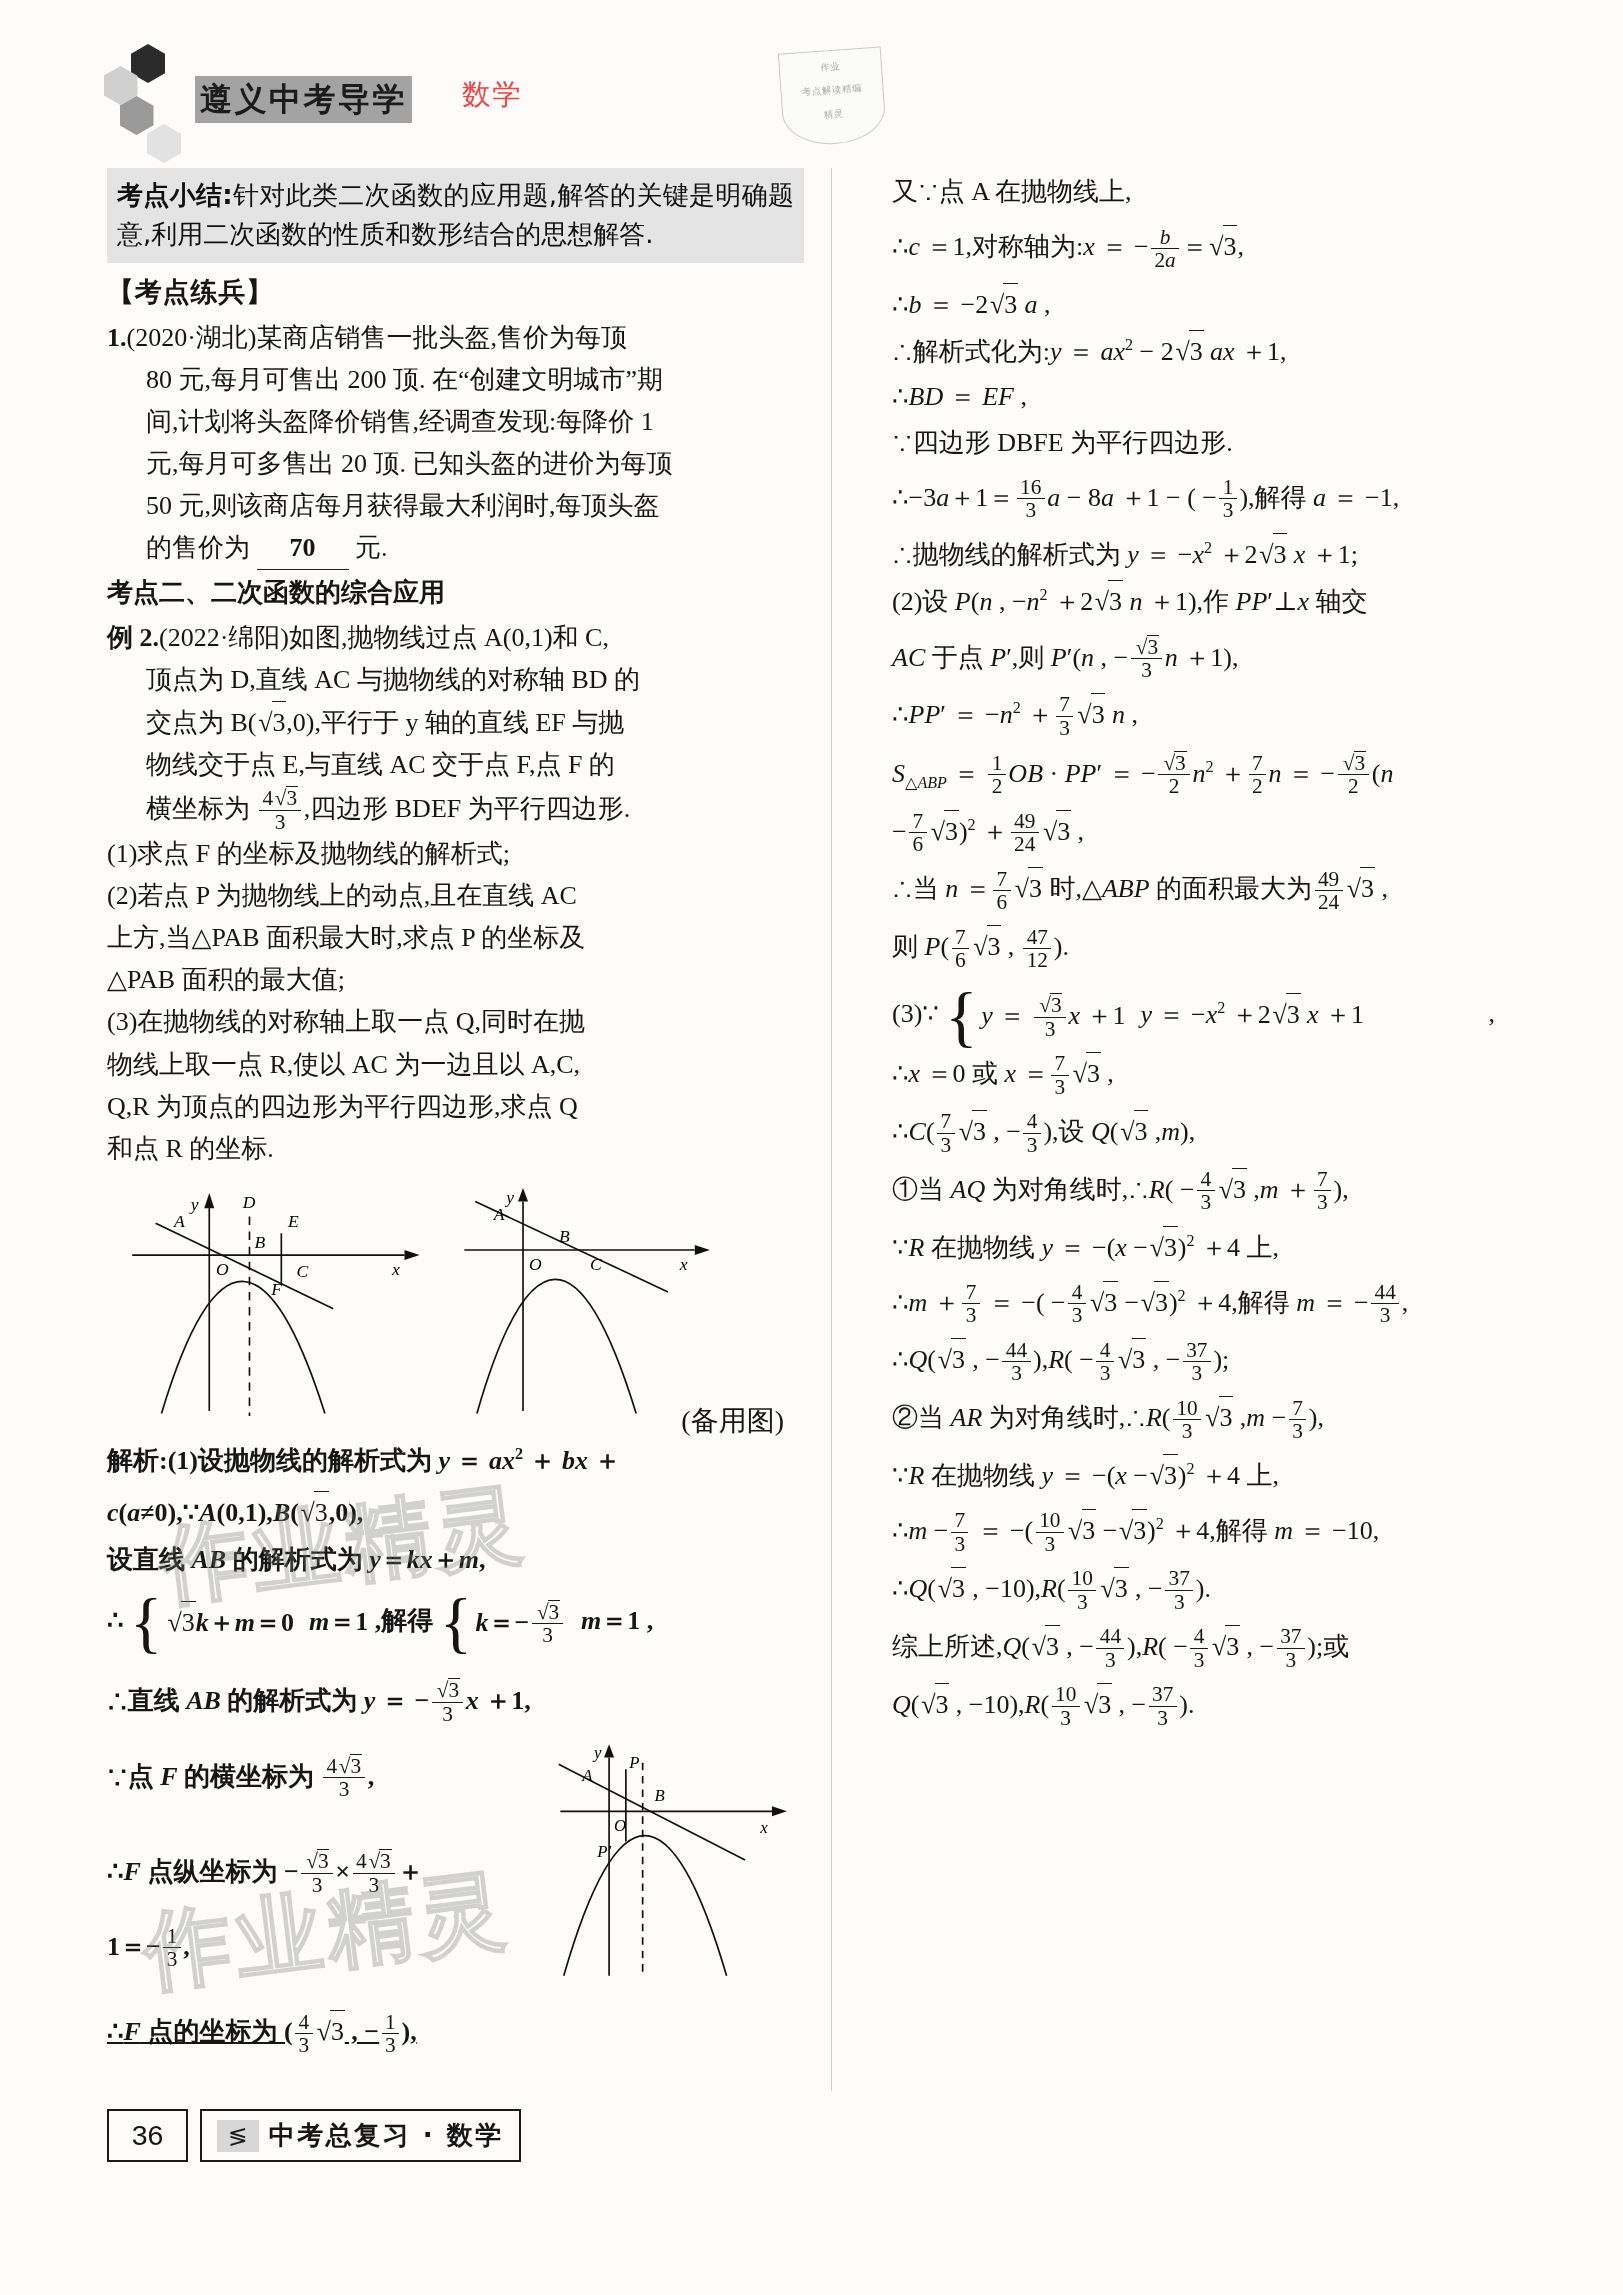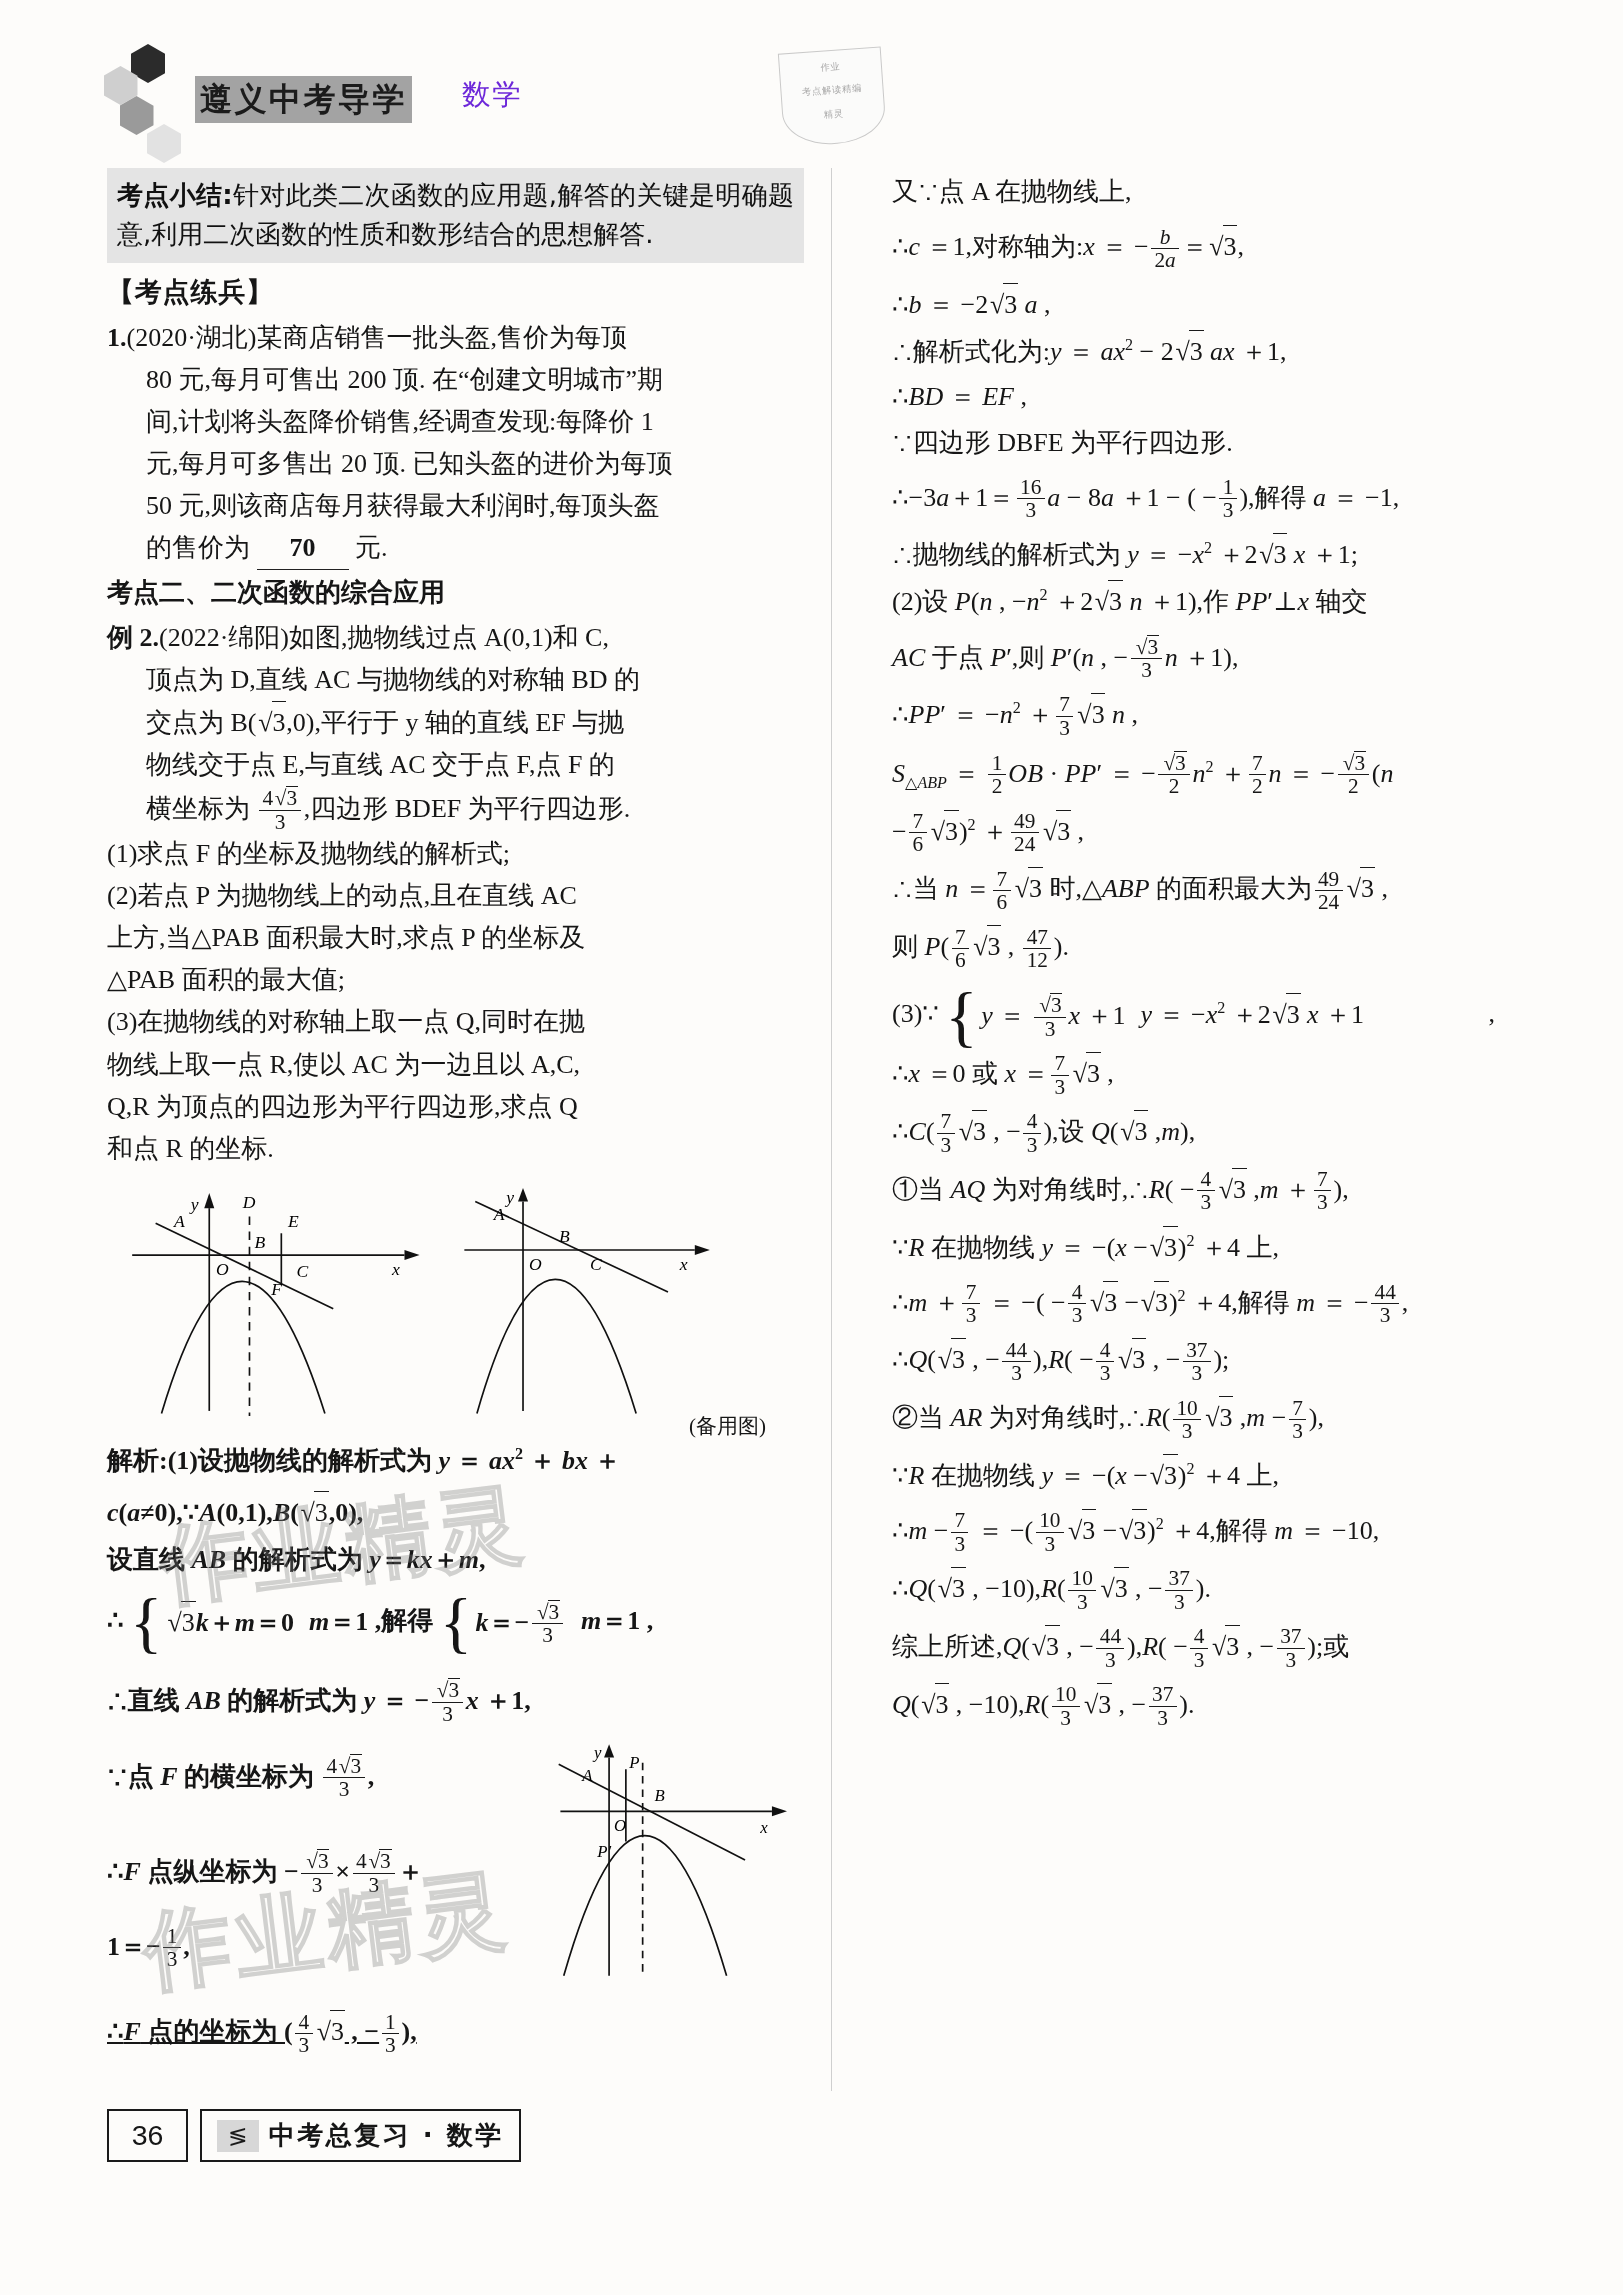--- a/index.html
+++ b/index.html
@@ -18,21 +18,21 @@
   .hexes{position:absolute;left:0;top:0;width:101px;height:101px;}
   .hex{position:absolute;width:34px;height:39px;
        clip-path:polygon(50% 0%,100% 25%,100% 75%,50% 100%,0% 75%,0% 25%);}
   .hex.h1{left:30px;top:0px;background:#2b2b2b;}
   .hex.h2{left:2.5px;top:22px;background:#cfcfcf;}
   .hex.h3{left:18.5px;top:52px;background:#9a9a9a;}
   .hex.h4{left:46px;top:80px;background:#e2e2e2;}
   .header-title{position:absolute;left:94px;top:32px;font-size:32px;font-weight:700;
     letter-spacing:2.5px;background:#a3a3a3;padding:1.7px 5px;color:#1b1b1b;
     font-family:"DejaVu Sans","Liberation Sans",sans-serif;}
-  .header-sub{position:absolute;left:361px;top:32px;font-size:28.5px;color:#6d28d9;letter-spacing:1.7px;
+  .header-sub{position:absolute;left:361px;top:32px;font-size:28.5px;color:#ef4444;letter-spacing:1.7px;
     font-family:"DejaVu Sans","Liberation Sans",sans-serif;}
 
   
   .stamp{position:absolute;left:781px;top:50px;width:101px;height:92px;
     border:1.7px solid #b9b9b9;border-radius:0 0 50px 50px/0 0 34px 34px;
     background:#fbfbfb;transform:rotate(-4deg);opacity:.75;}
   .stamp span{display:block;text-align:center;font-size:9.2px;color:#8a8a8a;line-height:13.4px;
     margin-top:10px;letter-spacing:0.8px;}
 
   
@@ -73,21 +73,21 @@
   .sq > span{border-top:1.3px solid #1a1a1a;padding:0 0.8px 0 0.8px;display:inline-block;
              margin-left:-0.8px;}
   sup{font-size:.62em;vertical-align:super;}
   sub{font-size:.62em;vertical-align:sub;}
   .brace{display:inline-flex;align-items:center;vertical-align:middle;}
   .brace .bar{font-size:2.6em;line-height:.62;font-weight:300;margin-right:3.4px;}
   .brace .rows{display:inline-flex;flex-direction:row;gap:15px;}
 
   
   .figs{position:relative;margin-top:13.4px;height:252px;}
-  .figcap{position:absolute;right:38px;bottom:-5px;font-size:21px;}
+  .figcap{position:absolute;right:20px;bottom:-5px;font-size:28px;}
 
   
   .wm{position:absolute;font-family:"DejaVu Sans","Liberation Sans",sans-serif;
       font-size:87px;font-weight:700;color:transparent;
       -webkit-text-stroke:1.7px rgba(120,120,120,.33);
       letter-spacing:5px;pointer-events:none;transform:rotate(-7deg);}
   .wm1{left:160px;top:1486px;}
   .wm2{left:143px;top:1872px;}
 
   

